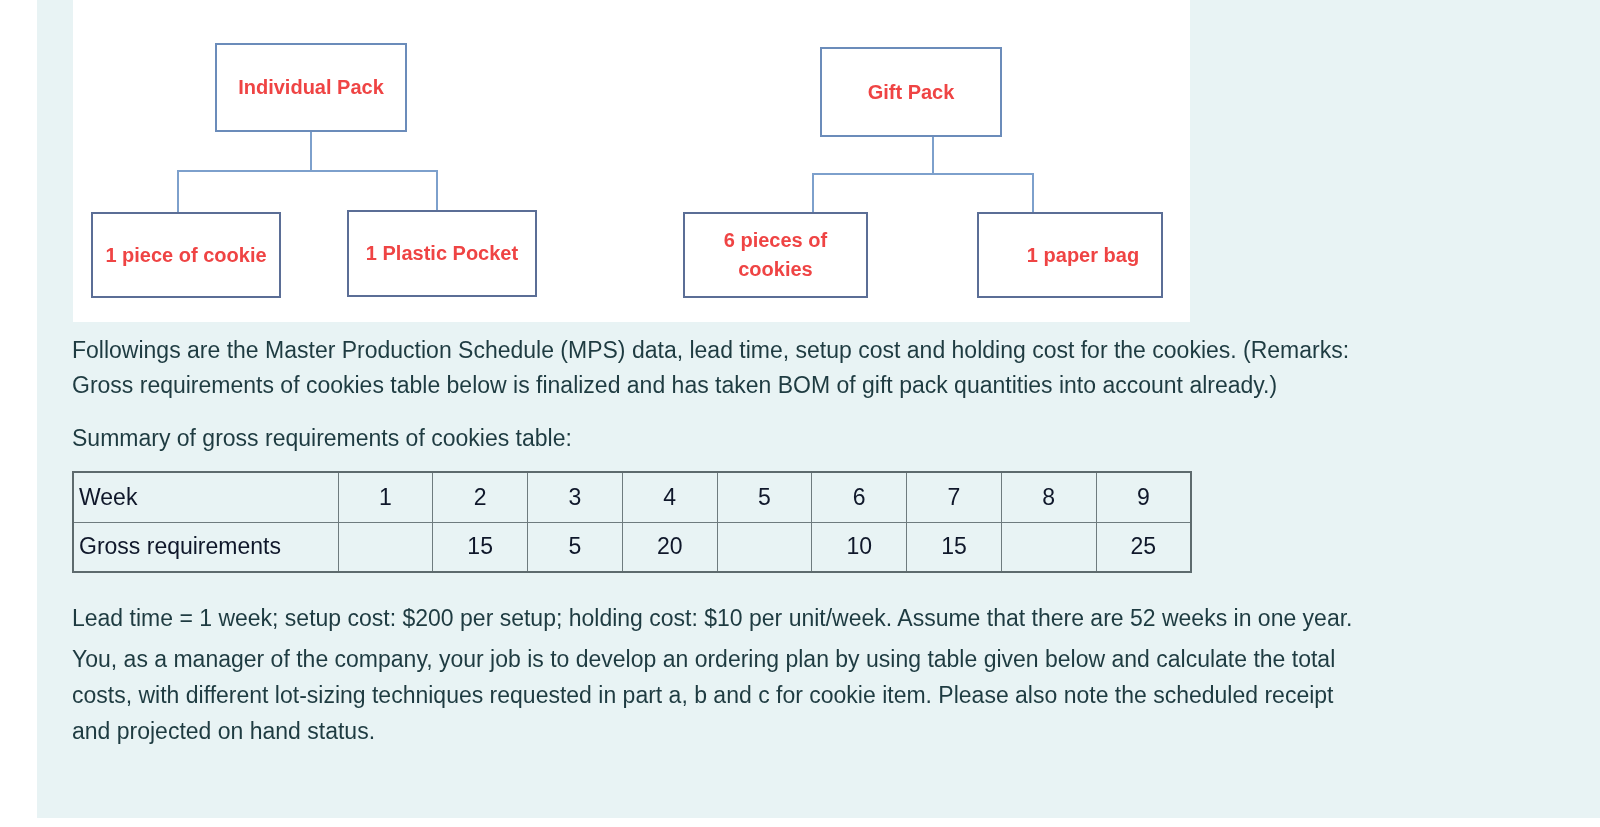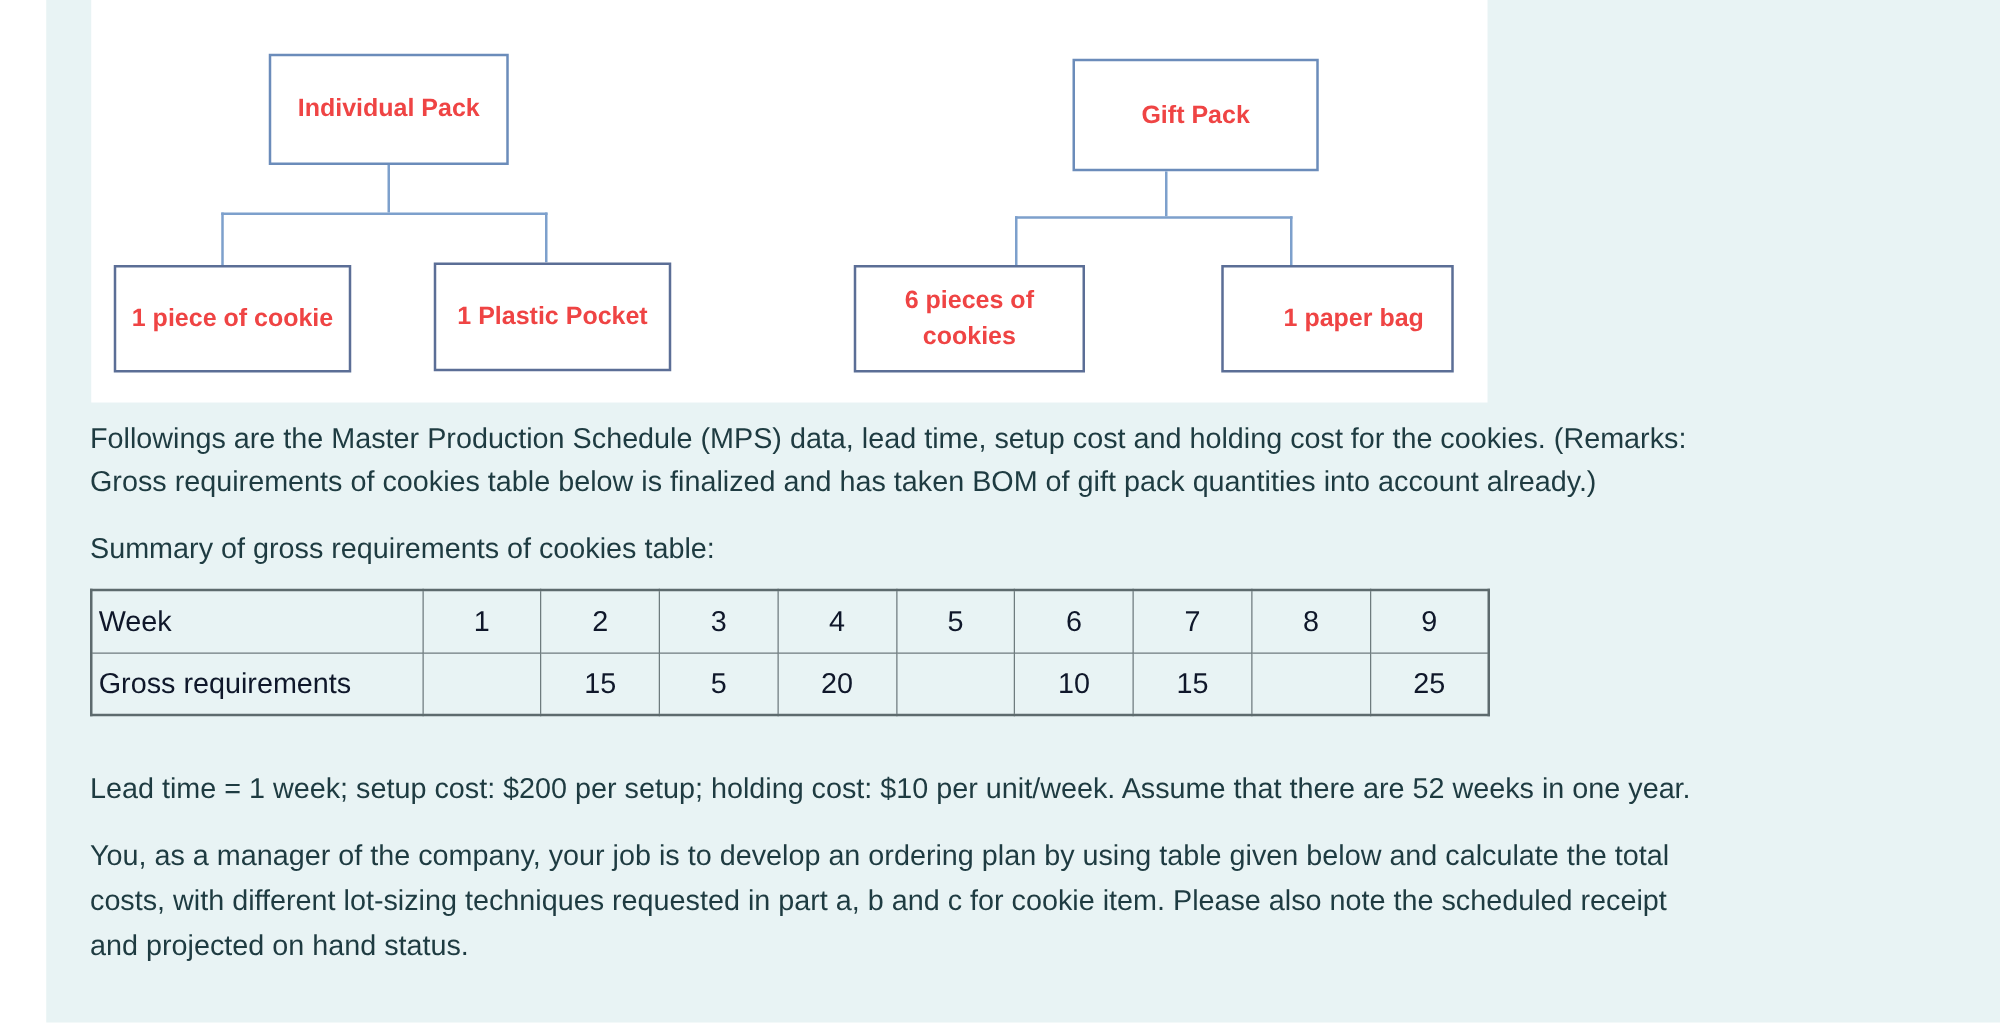--- a/index.html
+++ b/index.html
@@ -86,22 +86,22 @@
     text-align: center;
     padding: 0;
     background: transparent;
   }
   table.gross-table { border: 2px solid #5d6a6d; }
   table.gross-table td.row-label {
     text-align: left;
     padding-left: 5px;
     width: 265px;
   }
-  .lead-line { margin-top: 40px; }
-  .task { margin-top: 18px; }
+  .lead-line { margin-top: 28px; }
+  .task { margin-top: 5px; }
   .task .tline { line-height: 36px; }
 </style>
 </head>
 <body>
 
 <div class="viewport">
   <div class="content">
 
     <div class="diagram-panel">
 
@@ -116,21 +116,21 @@
         <span>1 piece of cookie</span>
       </div>
       <div class="bom-box bom-child" style="left:274px; top:210px; width:190px; height:87px;">
         <span>1 Plastic Pocket</span>
       </div>
 
       <div class="connector" style="left:859px; top:137px; width:2px; height:36px;"></div>
       <div class="connector" style="left:739px; top:173px; width:222px; height:2px;"></div>
       <div class="connector" style="left:739px; top:173px; width:2px; height:39px;"></div>
       <div class="connector" style="left:959px; top:173px; width:2px; height:39px;"></div>
-      <div class="bom-box bom-parent" style="left:747px; top:47px; width:197px; height:90px;margin-left:38px;">
+      <div class="bom-box bom-parent" style="left:747px; top:47px; width:182px; height:90px;">
         <span>Gift Pack</span>
       </div>
       <div class="bom-box bom-child" style="left:610px; top:212px; width:185px; height:86px;">
         <span>6 pieces of cookies</span>
       </div>
       <div class="bom-box bom-child" style="left:904px; top:212px; width:186px; height:86px;padding-left:38px;">
         <span>1 paper bag</span>
       </div>
     </div>
 

